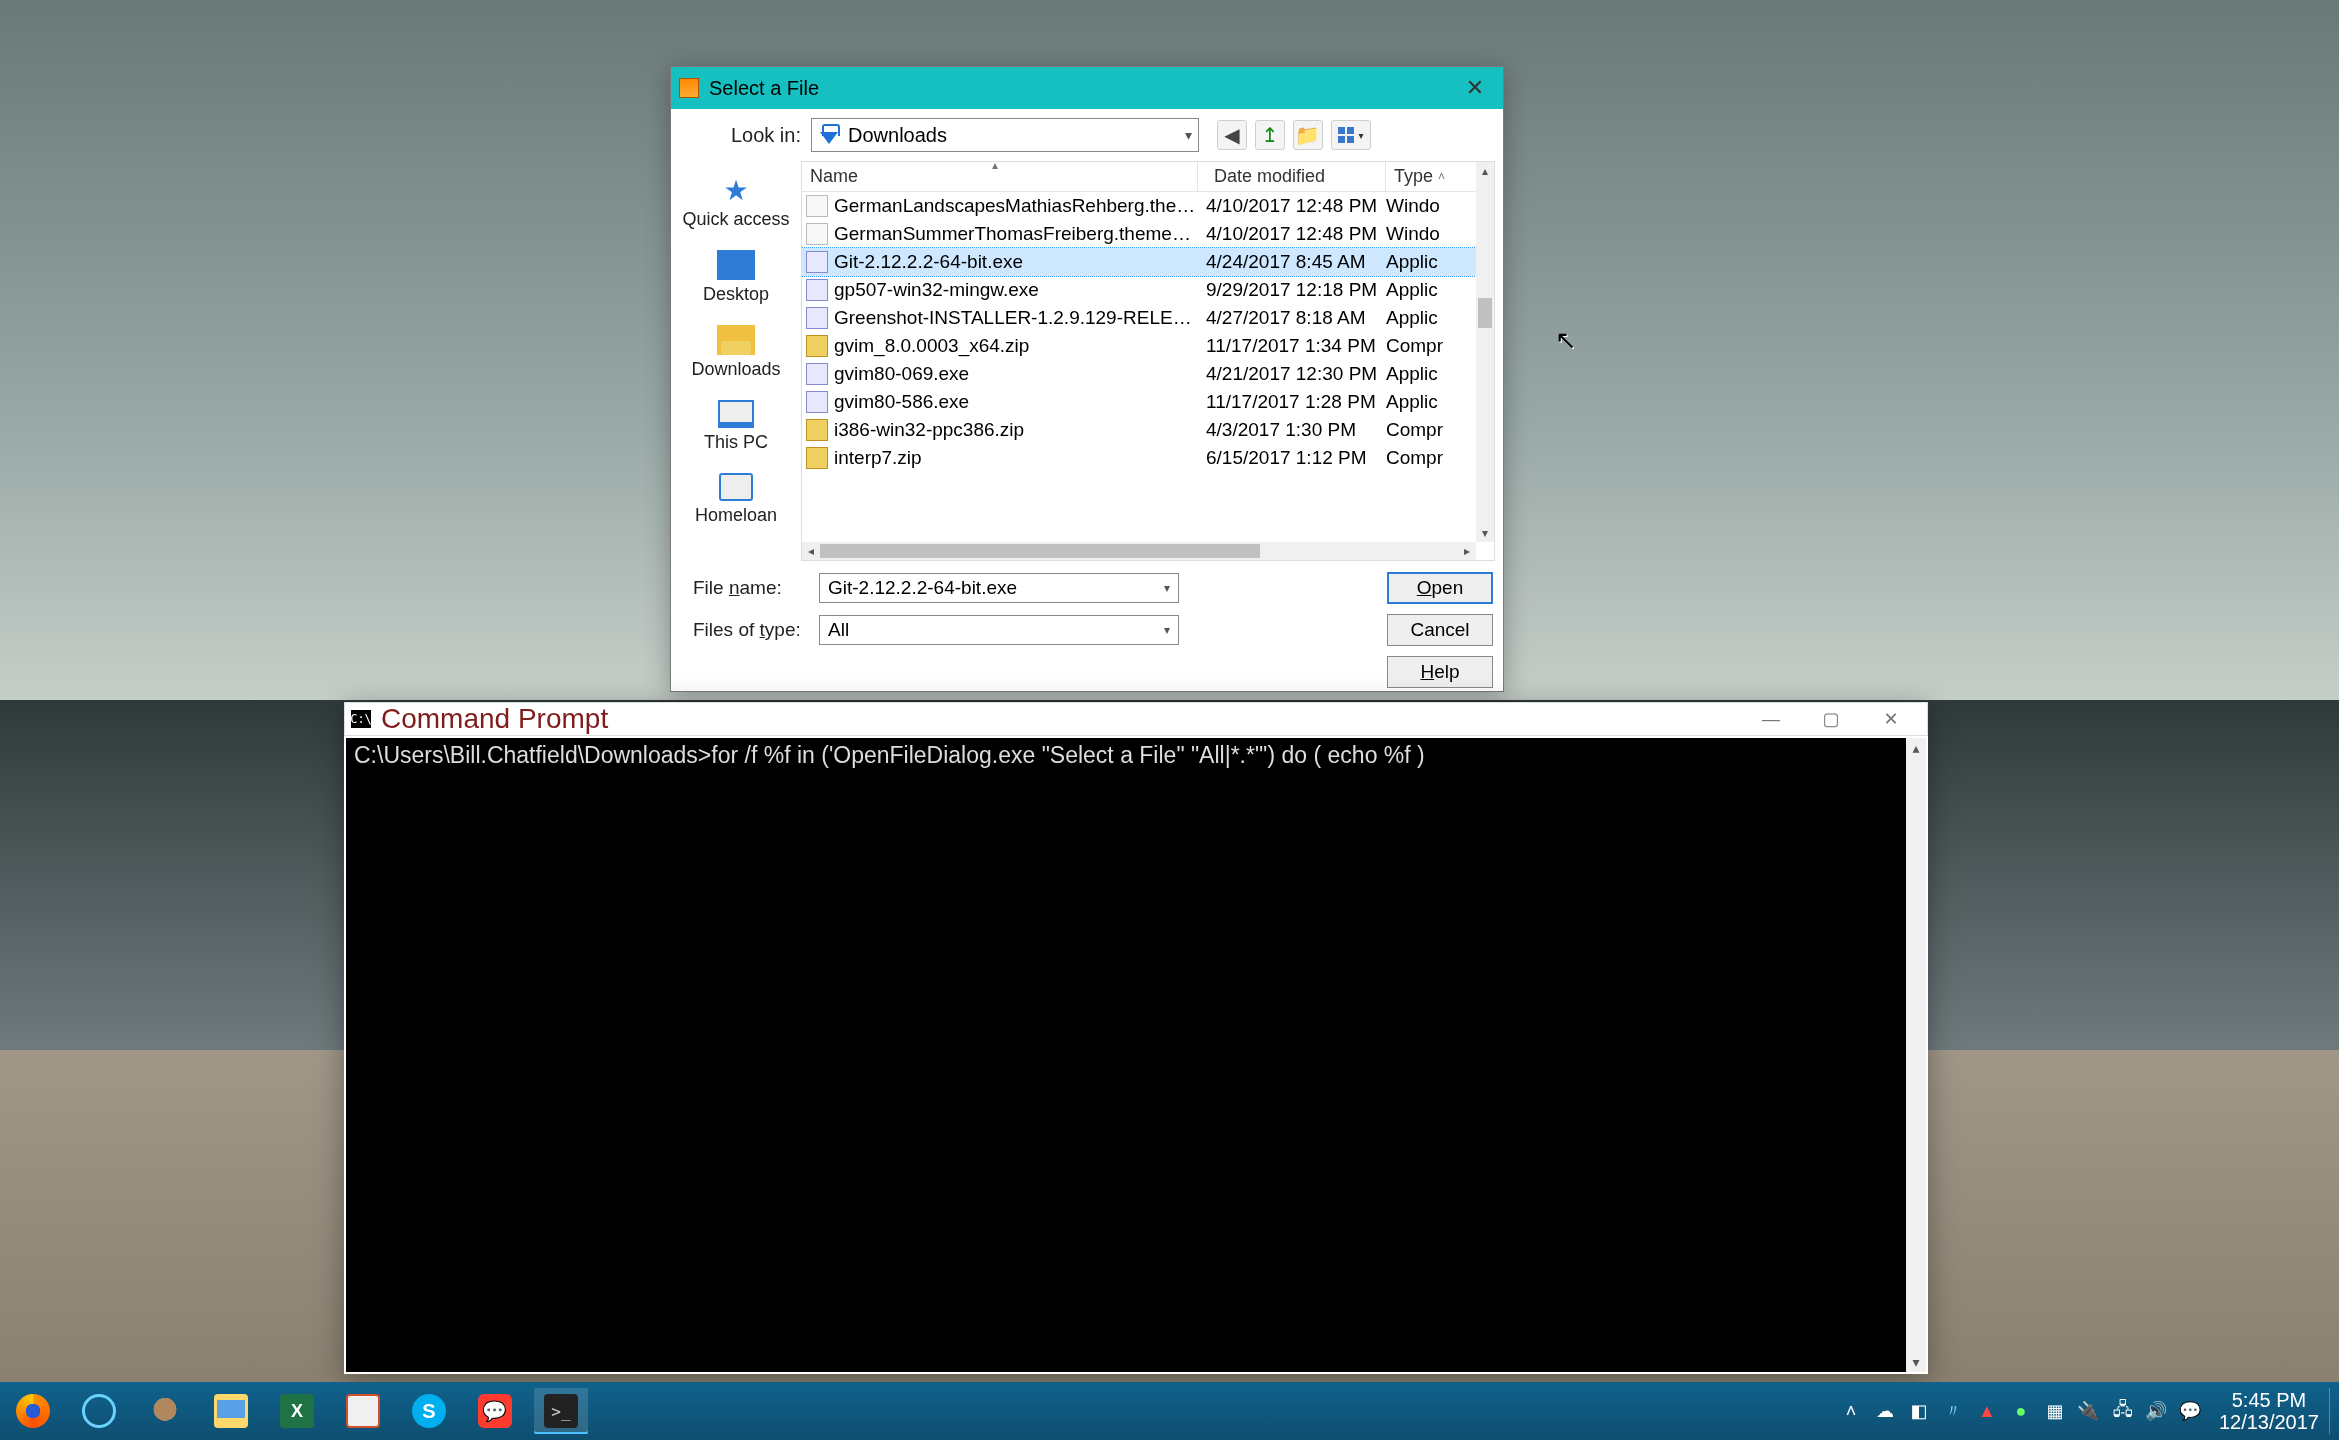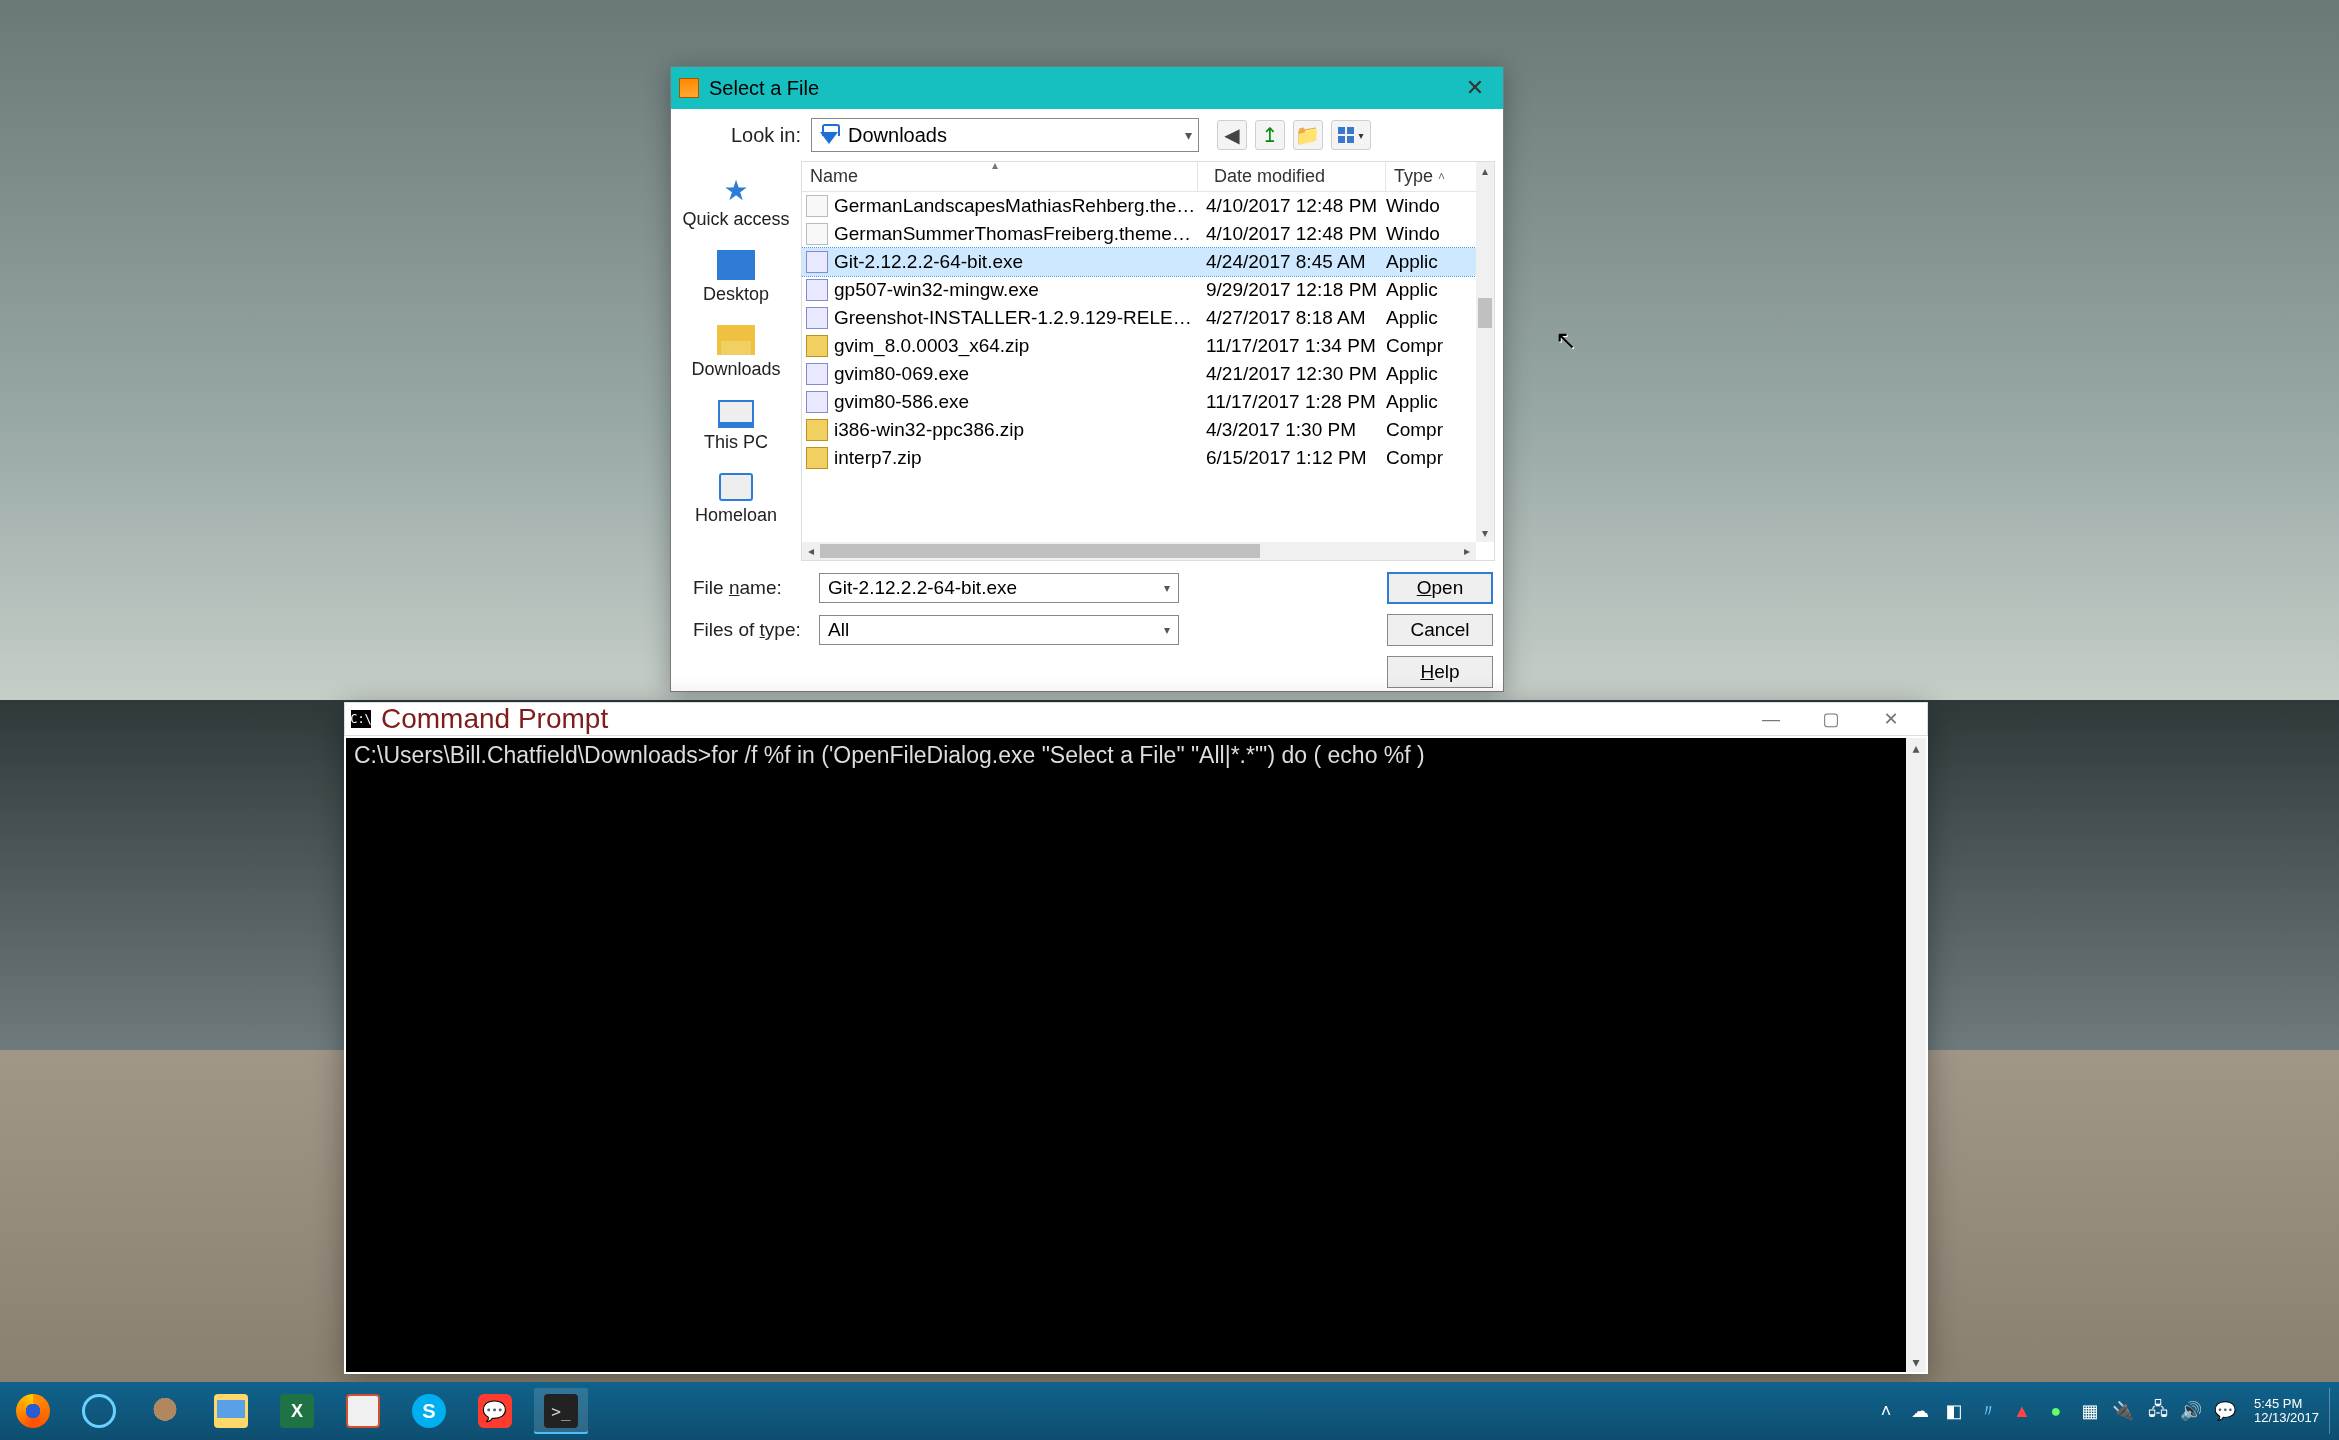--- a/index.html
+++ b/index.html
@@ -97,21 +97,21 @@
 .cmd-body .vsb .arr.up{ top:0; } .cmd-body .vsb .arr.dn{ bottom:0; }
 .cmd-text{ color:#ddd; font-family:Consolas, "Courier New", monospace; font-size:23px; padding:4px 8px; white-space:pre; }
 
 
 .taskbar { position:absolute; left:0; right:0; bottom:0; height:58px; background: linear-gradient(to bottom,#10628c,#0e4e70); display:flex; align-items:center; }
 .taskbar .tb-item { width:54px; height:46px; margin:0 6px; display:flex; align-items:center; justify-content:center; border-radius:2px; }
 .taskbar .tb-item.active{ background:rgba(255,255,255,.14); box-shadow:0 -2px 0 #4ac0ff inset; }
 .taskbar .spacer { flex:1; }
 .taskbar .tray { display:flex; align-items:center; gap:14px; padding:0 8px; color:#fff; font-size:18px; }
 .taskbar .tray .mini{ width:20px; height:20px; display:flex; align-items:center; justify-content:center; font-size:18px; }
-.taskbar .clock { color:#fff; text-align:left; font-size:13px; line-height:1.1; padding:0 10px; }
+.taskbar .clock { color:#fff; text-align:center; font-size:20px; line-height:1.1; padding:0 10px; }
 .taskbar .showdesk{ width:10px; height:46px; border-left:1px solid rgba(255,255,255,.3); }
 
 .ico { width:34px; height:34px; border-radius:4px; }
 .ico.firefox{ background: radial-gradient(circle at 50% 50%, #2a5bd7 30%, transparent 31%), conic-gradient(#ff9500, #ff4e00, #ffcb00); border-radius:50%; }
 .ico.cortana{ border:3px solid #6ad2ff; border-radius:50%; background:transparent; }
 .ico.store  { background: radial-gradient(circle at 50% 45%, #b08860 45%, transparent 46%); }
 .ico.files  { background:#ffd86b; position:relative; }
 .ico.files::before{ content:""; position:absolute; left:3px; top:6px; width:28px; height:18px; background:#5aa0e6; }
 .ico.excel  { background:#1f7244; display:flex; align-items:center; justify-content:center; color:#fff; font-weight:bold; font-size:18px; }
 .ico.snip   { background:#f0f0f0; border:2px solid #d05030; }

